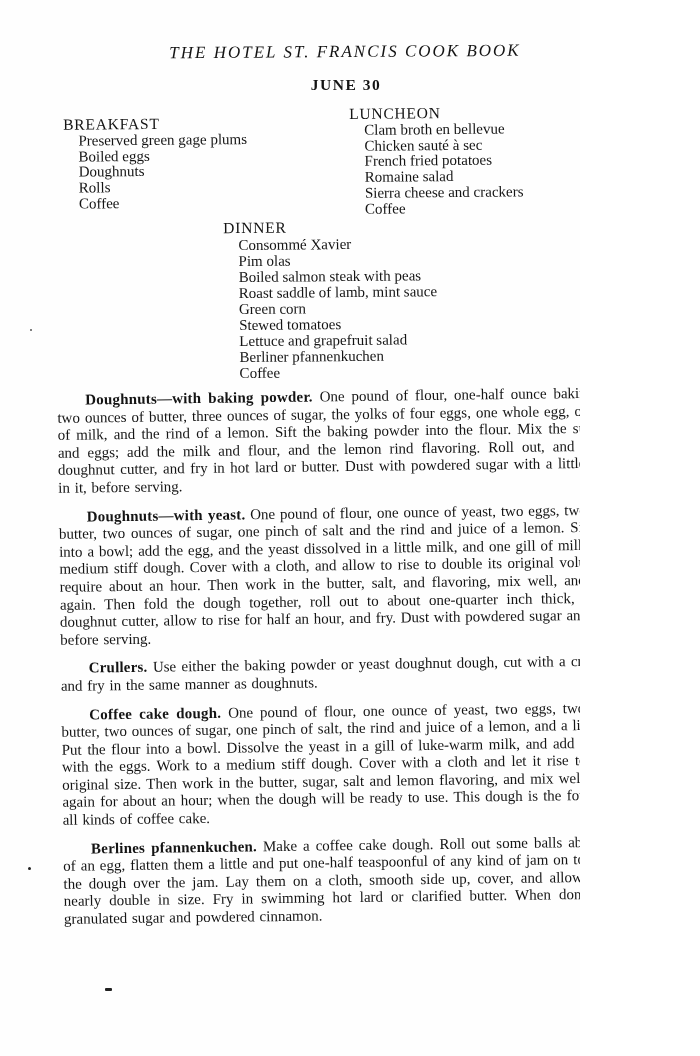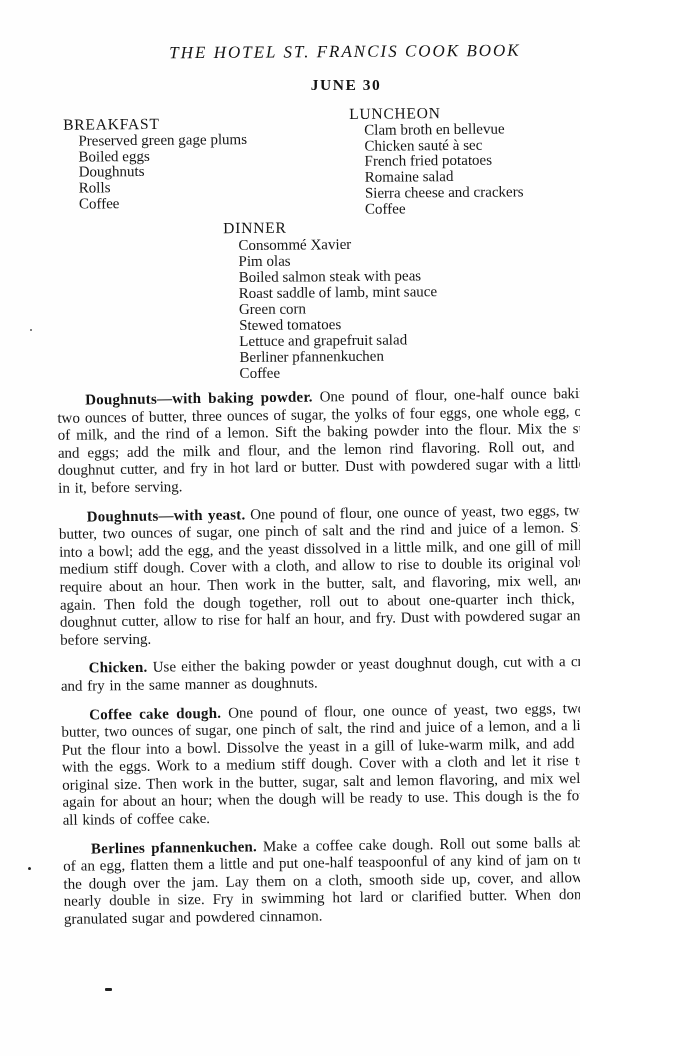--- a/index.html
+++ b/index.html
@@ -169,21 +169,21 @@
     </div>
 
   </div>
 
   <div class="recipes">
 
     <p class="recipe"><span class="recipe-title">Doughnuts—with baking powder.</span>  <span>One pound of flour, one-half ounce baking powder, two ounces of butter, three ounces of sugar, the yolks of four eggs, one whole egg, one-half gill of milk, and the rind of a lemon. Sift the baking powder into the flour. Mix the sugar, butter and eggs; add the milk and flour, and the lemon rind flavoring. Roll out, and cut with a doughnut cutter, and fry in hot lard or butter. Dust with powdered sugar with a little cinnamon in it, before serving.</span></p>
 
     <p class="recipe"><span class="recipe-title">Doughnuts—with yeast.</span>  <span>One pound of flour, one ounce of yeast, two eggs, two ounces of butter, two ounces of sugar, one pinch of salt and the rind and juice of a lemon. Sift the flour into a bowl; add the egg, and the yeast dissolved in a little milk, and one gill of milk; making a medium stiff dough. Cover with a cloth, and allow to rise to double its original volume. It will require about an hour. Then work in the butter, salt, and flavoring, mix well, and let it rise again. Then fold the dough together, roll out to about one-quarter inch thick, cut with a doughnut cutter, allow to rise for half an hour, and fry. Dust with powdered sugar and cinnamon before serving.</span></p>
 
-    <p class="recipe"><span class="recipe-title">Chicken.</span>  <span>Use either the baking powder or yeast doughnut dough, cut with a cruller cutter, and fry in the same manner as doughnuts.</span></p>
+    <p class="recipe"><span class="recipe-title">Crullers.</span>  <span>Use either the baking powder or yeast doughnut dough, cut with a cruller cutter, and fry in the same manner as doughnuts.</span></p>
 
     <p class="recipe"><span class="recipe-title">Coffee cake dough.</span>  <span>One pound of flour, one ounce of yeast, two eggs, two ounces of butter, two ounces of sugar, one pinch of salt, the rind and juice of a lemon, and a little nutmeg. Put the flour into a bowl. Dissolve the yeast in a gill of luke-warm milk, and add to the flour, with the eggs. Work to a medium stiff dough. Cover with a cloth and let it rise to double its original size. Then work in the butter, sugar, salt and lemon flavoring, and mix well. Let it rise again for about an hour; when the dough will be ready to use. This dough is the foundation for all kinds of coffee cake.</span></p>
 
     <p class="recipe"><span class="recipe-title">Berlines pfannenkuchen.</span>  <span>Make a coffee cake dough. Roll out some balls about the size of an egg, flatten them a little and put one-half teaspoonful of any kind of jam on top. Pinch up the dough over the jam. Lay them on a cloth, smooth side up, cover, and allow to raise to nearly double in size. Fry in swimming hot lard or clarified butter. When done dust with granulated sugar and powdered cinnamon.</span></p>
 
   </div>
 
   <div class="speck" id="speck-1"></div>
   <div class="speck" id="speck-2"></div>
   <div class="speck" id="speck-3"></div>

